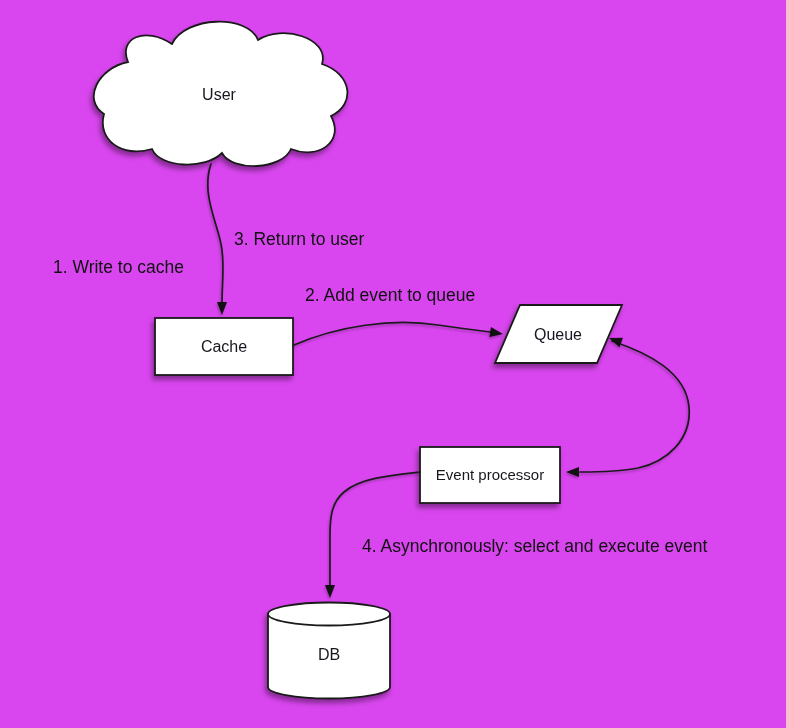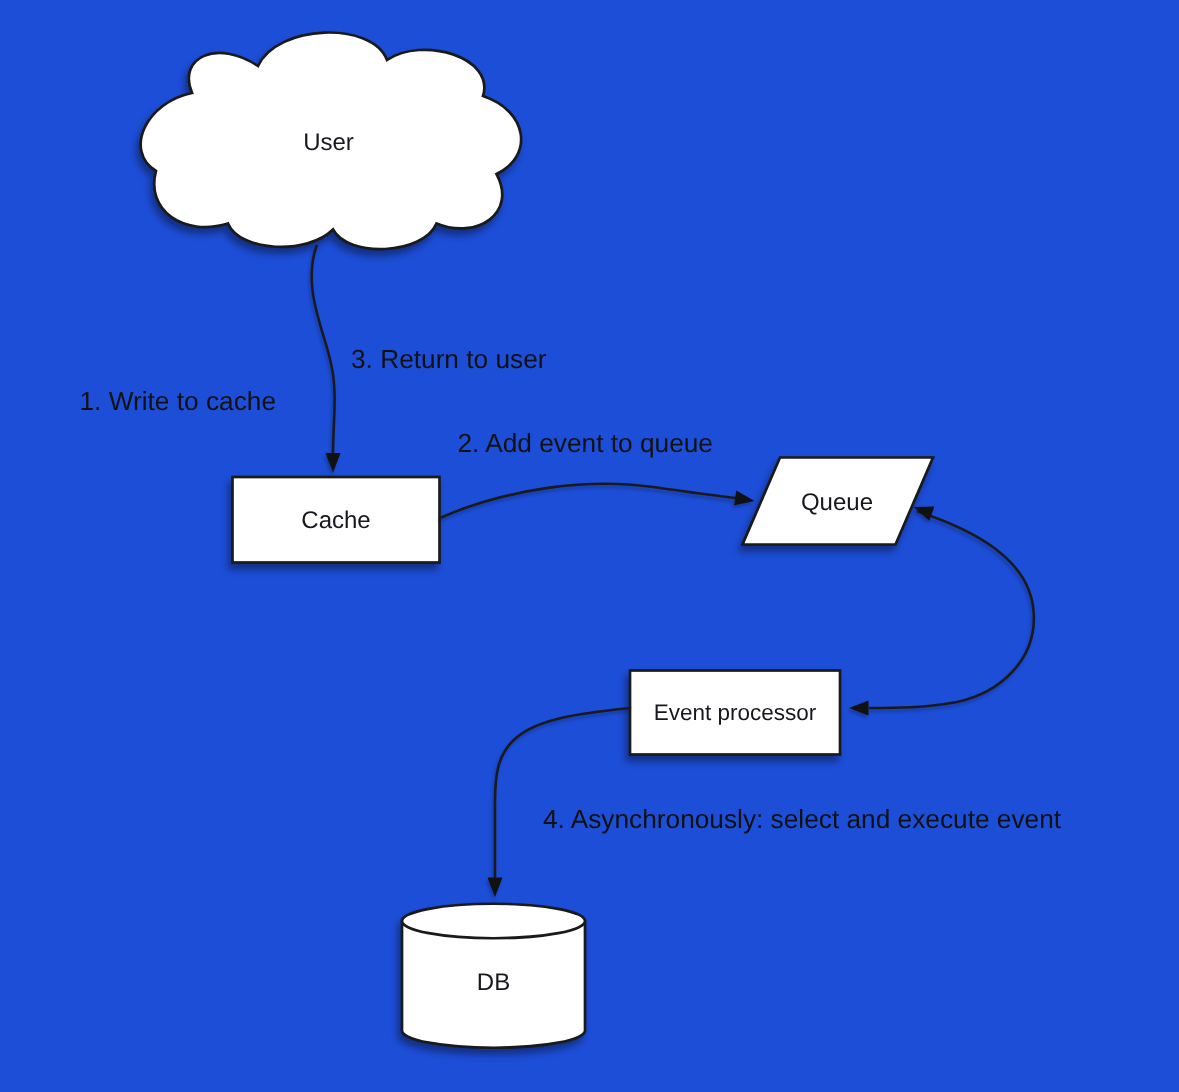--- a/index.html
+++ b/index.html
@@ -4,21 +4,21 @@
 <style>
   html, body {
     margin: 0;
     padding: 0;
     background: #ffffff;
   }
   .stage {
     position: relative;
     width: 786px;
     height: 728px;
-    background: #1d4ed8;
+    background: #d946ef;
     overflow: hidden;
     font-family: "Liberation Sans", sans-serif;
   }
   svg { display: block; }
 
   .shape {
     fill: #ffffff;
     stroke: #1a1a1a;
     stroke-width: 1.8;
   }

